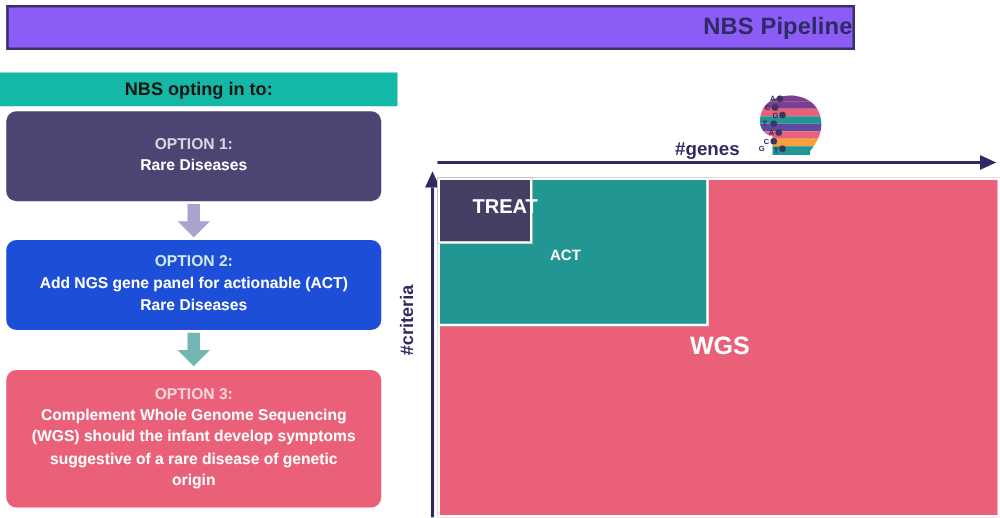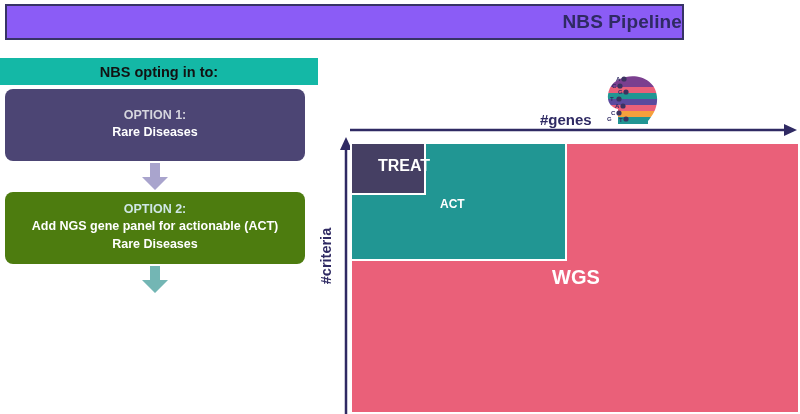--- a/index.html
+++ b/index.html
@@ -82,21 +82,21 @@
     line-height: 1.38;
   }
   .option-body {
     font-size: 12.5px;
     font-weight: bold;
     color: #ffffff;
     line-height: 1.38;
   }
 
   #option-1 { top: 31px;  height: 72px; background: #4c4574; }
-  #option-2 { top: 134px; height: 72px; background: #4d7c0f; }
+  #option-2 { top: 134px; height: 72px; background: #1d4ed8; }
   #option-3 { top: 238px; height: 110px; background: #ea6079; }
   #option-2 .option-label { color: #cfe7e6; }
   #option-3 .option-label { color: #fbd4da; }
 
   .flow-arrow {
     position: absolute;
     left: 140px;
     width: 30px;
     height: 28px;
   }
@@ -200,20 +200,27 @@
   <div class="option-box" id="option-2">
     <div class="option-label">OPTION 2:</div>
     <div class="option-body">Add NGS gene panel for actionable (ACT)</div>
     <div class="option-body">Rare Diseases</div>
   </div>
 
   <svg class="flow-arrow" id="arrow-2" viewBox="0 0 30 28">
     <polygon points="10,0 20,0 20,14 28,14 15,27 2,14 10,14" fill="#73b6b4"></polygon>
   </svg>
 
+  <div class="option-box" id="option-3">
+    <div class="option-label">OPTION 3:</div>
+    <div class="option-body">Complement Whole Genome Sequencing</div>
+    <div class="option-body">(WGS) should the infant develop symptoms</div>
+    <div class="option-body">suggestive of a rare disease of genetic</div>
+    <div class="option-body">origin</div>
+  </div>
 
 </div>
 
 <div id="chart-area">
 
   <svg id="axis-svg" viewBox="0 0 486 356">
 
     <line x1="36" y1="72" x2="470" y2="72" stroke="#2f2a63" stroke-width="2.5"></line>
     <polygon points="470,66 483,72 470,78" fill="#2f2a63"></polygon>
 

